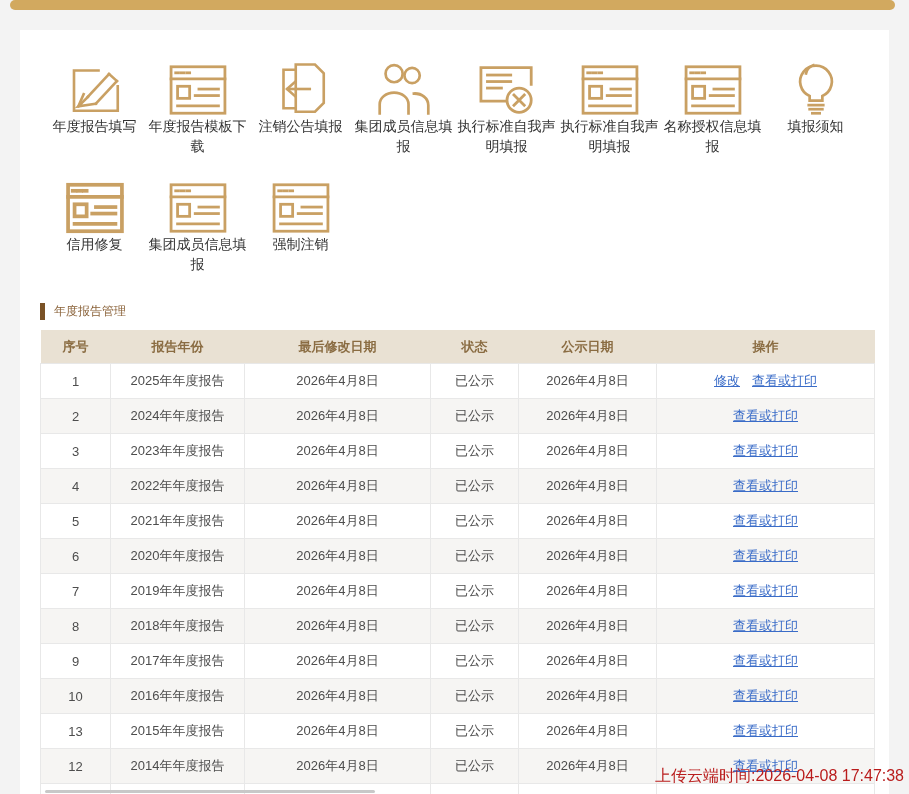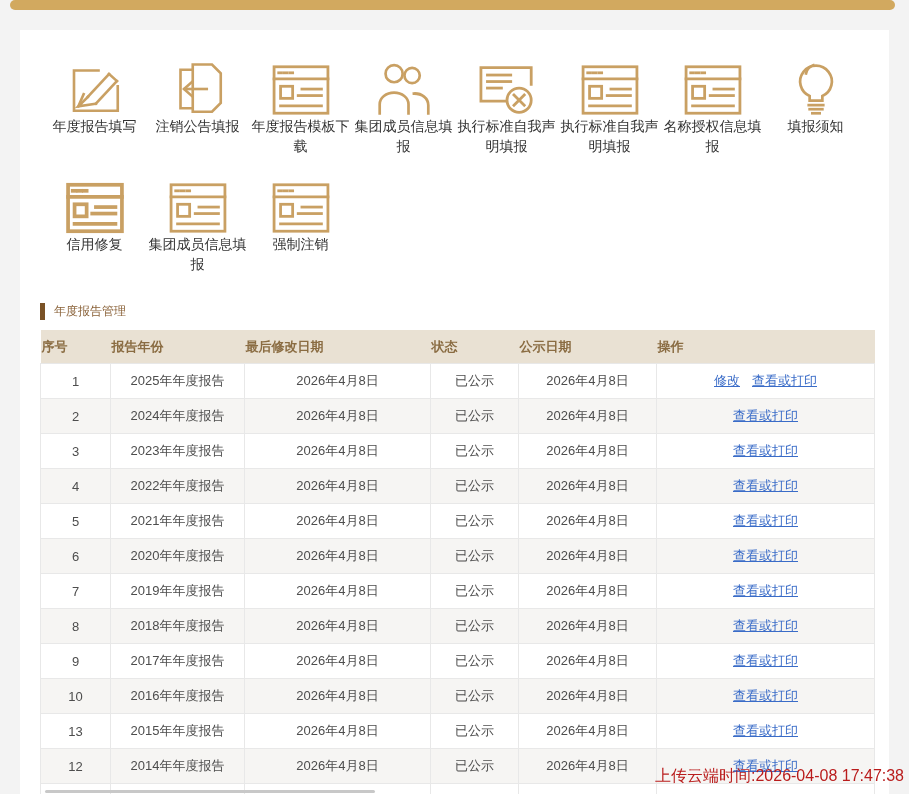--- a/index.html
+++ b/index.html
@@ -34,21 +34,21 @@
     position:absolute;left:20px;top:273px;height:17px;line-height:17px;
     font-size:12px;color:#8a6239;padding-left:9px;border-left:5px solid #7a5226;
   }
   
   table.report-table{
     position:absolute;left:20px;top:300px;width:834px;
     border-collapse:collapse;table-layout:fixed;font-size:13px;
   }
   .report-table th{
     background:#e9e1d3;color:#8a6c42;font-weight:bold;
-    height:31px;text-align:left;border:none;
+    height:31px;text-align:center;border:none;
   }
   .report-table td{
     height:32px;text-align:center;color:#4d4d4d;
     border:1px solid #e8e8e8;background:#ffffff;
   }
   .report-table tr:nth-child(even) td{background:#f6f5f3;}
   .report-table a{
     color:#3a6cc8;text-decoration:underline;margin:0 6px;cursor:pointer;white-space:nowrap;
   }
   
@@ -78,45 +78,45 @@
             <path d="M48 16 L57 24"></path>
             <path d="M24 42 L13 53 L33 50"></path>
             <path d="M13 53 L19 39"></path>
           </svg>
         </span>
     <span class="qa-label">年度报告填写</span>
   </div>
 
   <div class="qa-item">
     <span class="qa-icon">
+          <svg width="60" height="52" viewBox="0 0 64 56">
+            <rect x="3" y="3" width="58" height="50"></rect>
+            <line x1="3" y1="16" x2="61" y2="16"></line>
+            <line x1="8" y1="9.5" x2="11" y2="9.5"></line>
+            <line x1="14" y1="9.5" x2="17" y2="9.5"></line>
+            <line x1="20" y1="9.5" x2="23" y2="9.5"></line>
+            <rect x="10" y="24" width="13" height="13"></rect>
+            <line x1="33" y1="27" x2="54" y2="27"></line>
+            <line x1="29" y1="34" x2="54" y2="34"></line>
+            <line x1="10" y1="45" x2="54" y2="45"></line>
+          </svg>
+        </span>
+    <span class="qa-label">年度报告模板下载</span>
+  </div>
+
+  <div class="qa-item">
+    <span class="qa-icon">
           <svg width="56" height="54" viewBox="0 0 64 60">
             <path d="M24 8 H12 V52 H24"></path>
             <path d="M26 2 H48 L58 12 V46 L48 56 H26 Z"></path>
             <path d="M42 30 H17"></path>
             <path d="M25 22 L16 30 L25 38"></path>
           </svg>
         </span>
     <span class="qa-label">注销公告填报</span>
-  </div>
-
-  <div class="qa-item">
-    <span class="qa-icon">
-          <svg width="60" height="52" viewBox="0 0 64 56">
-            <rect x="3" y="3" width="58" height="50"></rect>
-            <line x1="3" y1="16" x2="61" y2="16"></line>
-            <line x1="8" y1="9.5" x2="11" y2="9.5"></line>
-            <line x1="14" y1="9.5" x2="17" y2="9.5"></line>
-            <line x1="20" y1="9.5" x2="23" y2="9.5"></line>
-            <rect x="10" y="24" width="13" height="13"></rect>
-            <line x1="33" y1="27" x2="54" y2="27"></line>
-            <line x1="29" y1="34" x2="54" y2="34"></line>
-            <line x1="10" y1="45" x2="54" y2="45"></line>
-          </svg>
-        </span>
-    <span class="qa-label">年度报告模板下载</span>
   </div>
 
   <div class="qa-item">
     <span class="qa-icon">
           <svg width="58" height="54" viewBox="0 0 64 60">
             <circle cx="21" cy="13" r="9.5"></circle>
             <circle cx="41" cy="15" r="8.5"></circle>
             <path d="M5 57 V47 a16 13 0 0 1 32 0 v10"></path>
             <path d="M43 35 a15 13 0 0 1 16 13 v9"></path>
           </svg>

